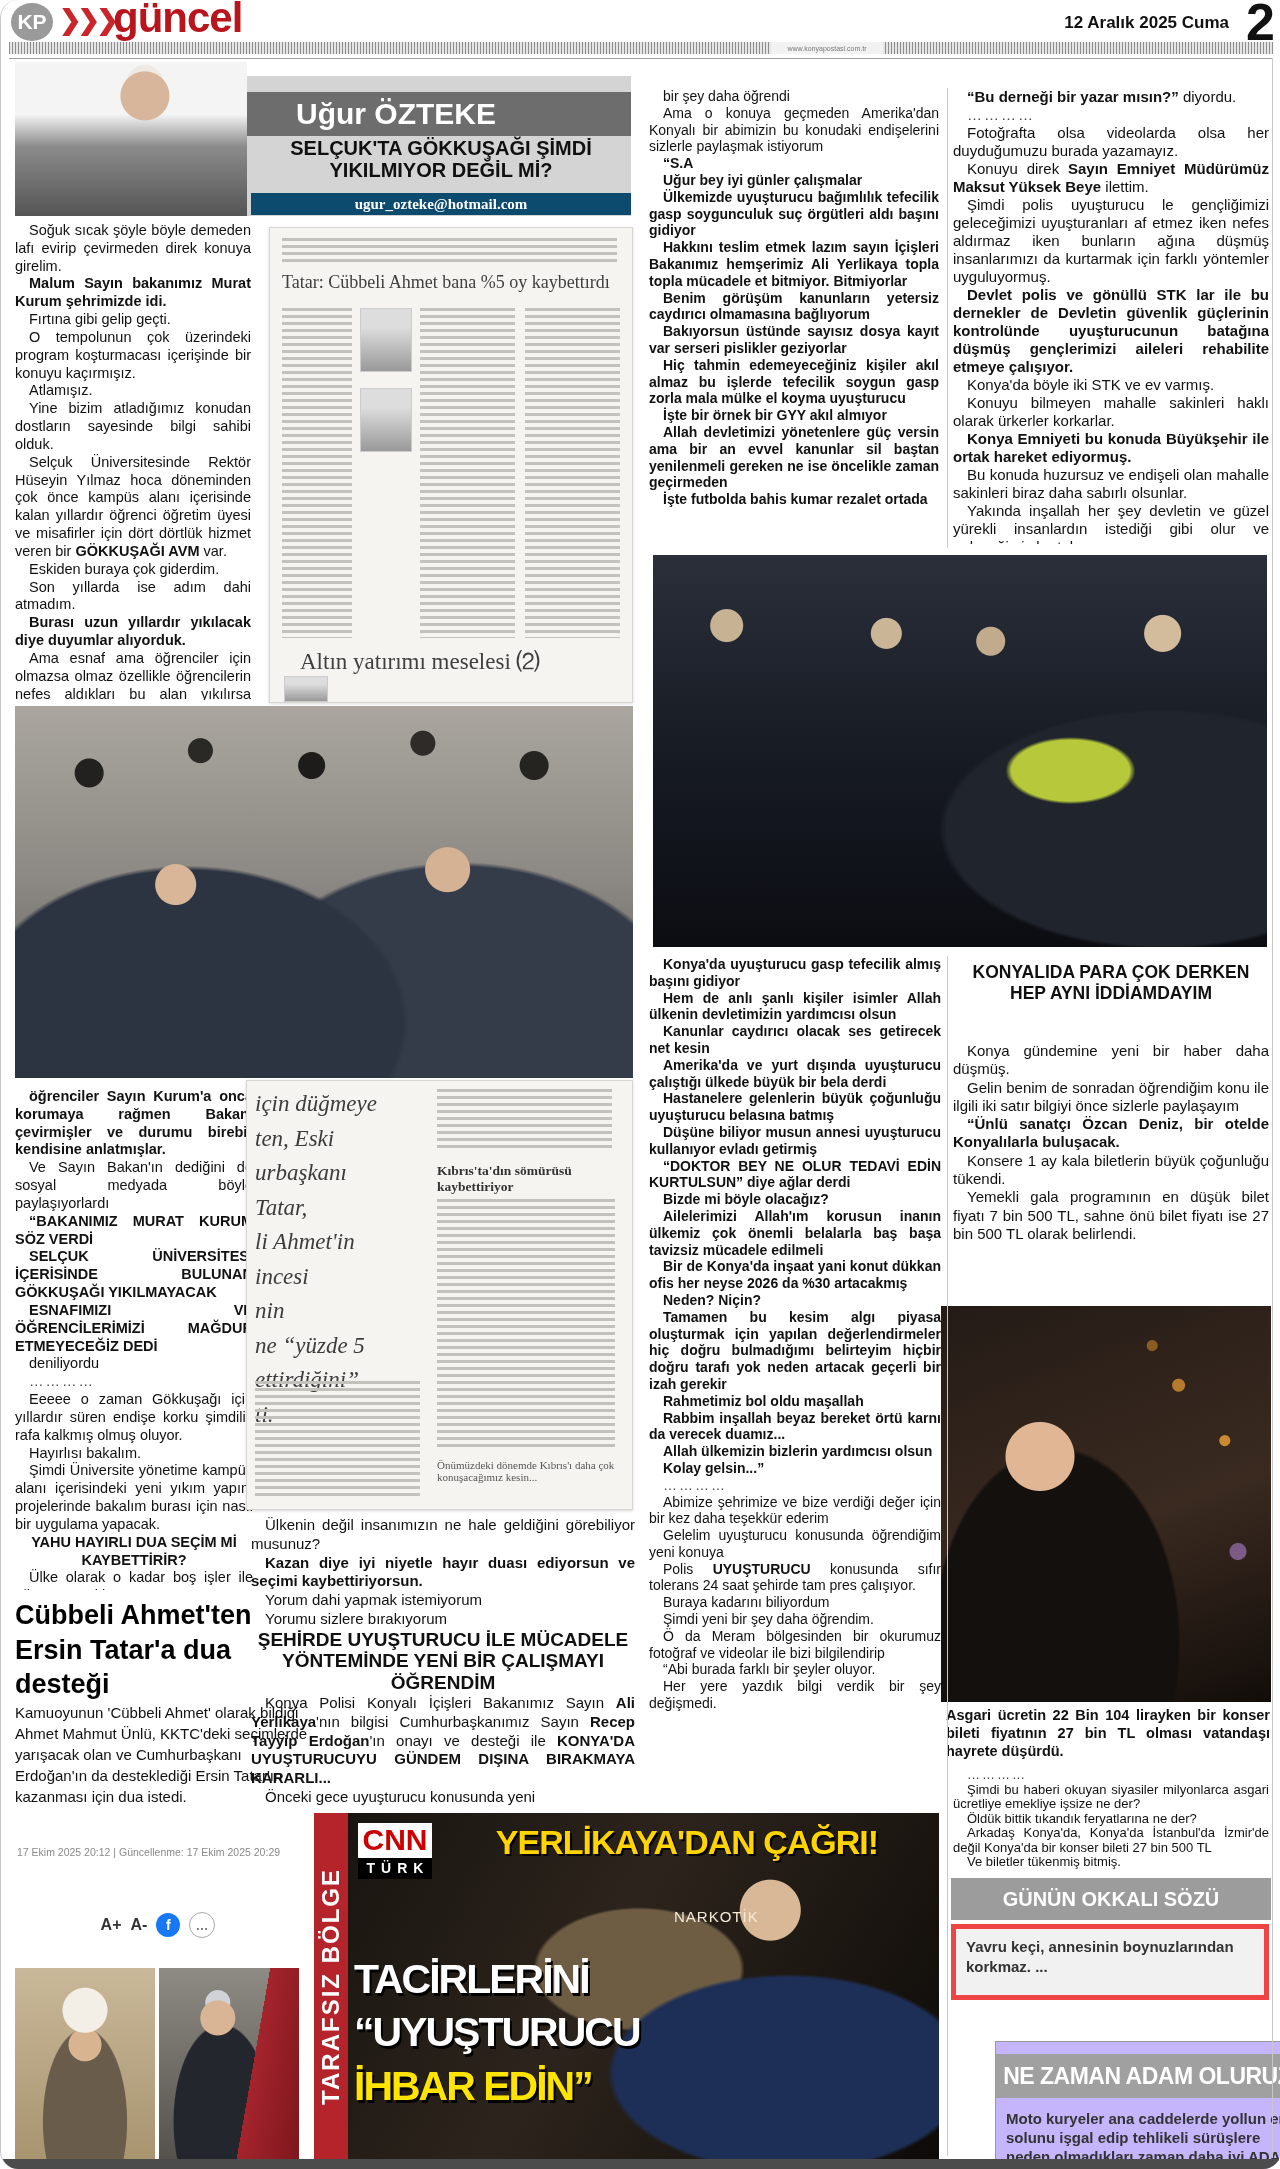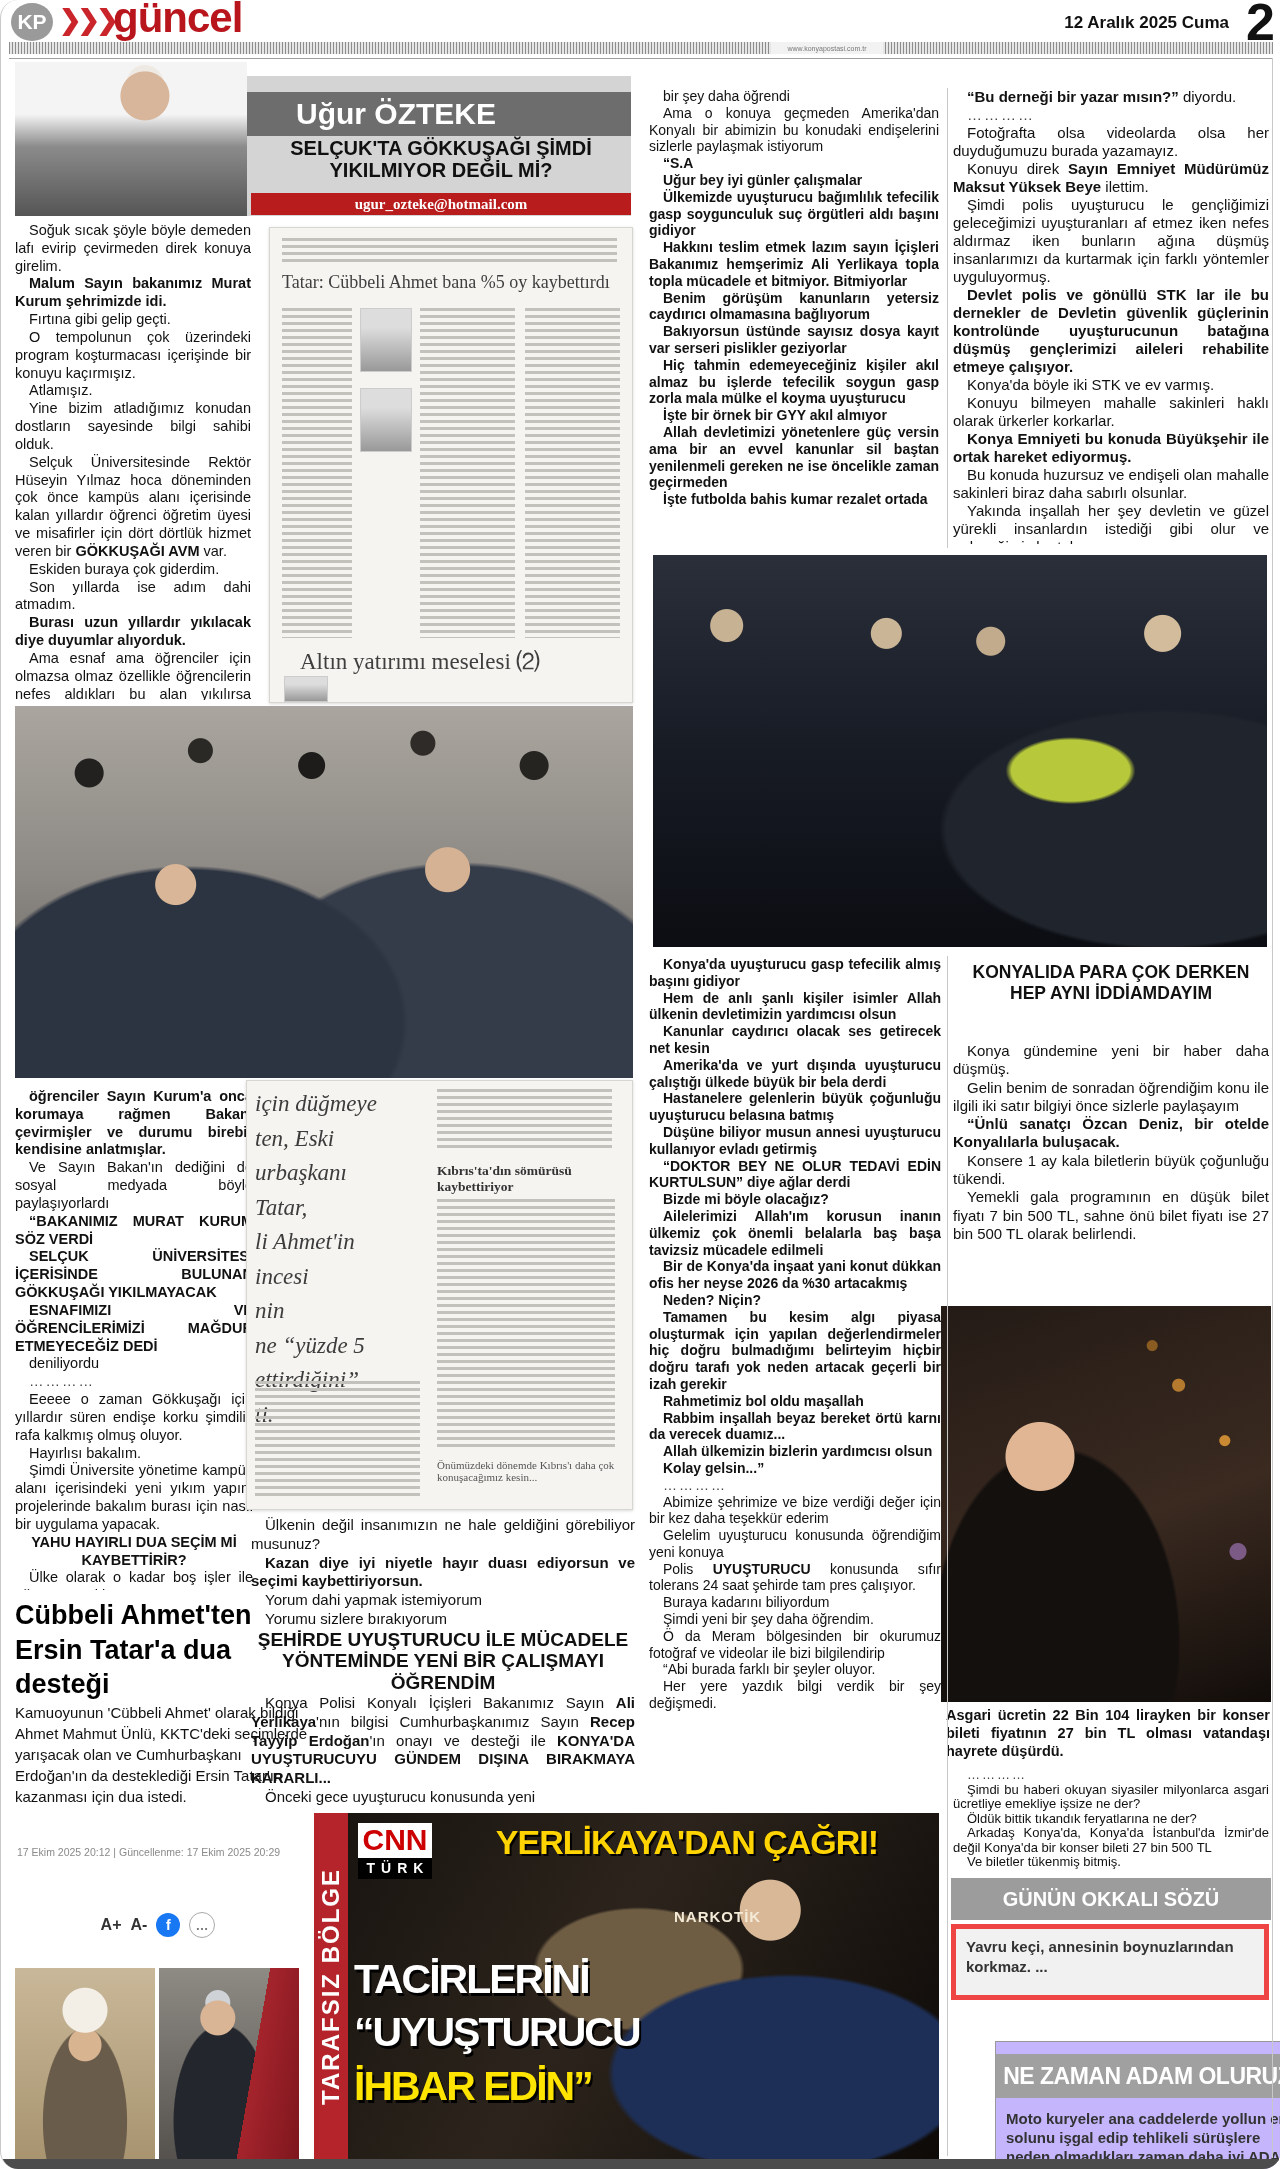--- a/index.html
+++ b/index.html
@@ -21,21 +21,21 @@
   .site-tag{left:770px;top:42px;width:112px;height:12px;background:#f2f2f2;color:#777;
             font-size:7px;display:flex;align-items:center;justify-content:center;overflow:hidden;}
   .hdr-rule{left:8px;top:58px;width:1264px;height:0;border-top:1px solid #9e9e9e;}
 
   
   .col-panel{left:38px;top:76px;width:592px;height:140px;background:#d4d4d4;}
   .col-namebar{left:160px;top:92px;width:470px;height:44px;background:#6d6d6d;color:#fff;
                font-size:30px;font-weight:800;display:flex;align-items:center;justify-content:center;}
   .col-headline{left:250px;top:127px;width:380px;height:64px;display:flex;align-items:center;justify-content:center;
                 text-align:center;font-size:20px;line-height:1.1;font-weight:900;color:#101010;}
-  .col-email{left:250px;top:193px;width:380px;height:22px;background:#b91c1c;color:#fff;
+  .col-email{left:250px;top:193px;width:380px;height:22px;background:#0c4a6e;color:#fff;
              font-family:"Liberation Serif",serif;font-weight:700;font-size:15px;
              display:flex;align-items:center;justify-content:center;}
   .ph-columnist{left:14px;top:62px;width:232px;height:154px;
      background:
        radial-gradient(circle at 56% 22%,#d8b69b 0 24px,rgba(0,0,0,0) 25px),
        radial-gradient(circle at 56% 14%,#efe9e4 0 18px,rgba(0,0,0,0) 19px),
        linear-gradient(180deg,#f4f4f4 0 34%,#8b8b8b 55%,#555 100%);}
 
   
   .col{position:absolute;text-align:justify;overflow:hidden;}
@@ -130,21 +130,21 @@
      linear-gradient(120deg,#17130f 0%,#2c241c 45%,#0d0a08 100%);}
   .cnn-banner{position:absolute;left:0;top:0;width:34px;height:347px;background:#b5242a;
               display:flex;align-items:center;justify-content:center;}
   .cnn-banner span{writing-mode:vertical-rl;transform:rotate(180deg);color:#fff;font-weight:800;
                    font-size:24px;letter-spacing:2px;white-space:nowrap;}
   .cnn-logo{position:absolute;left:44px;top:10px;width:74px;text-align:center;}
   .cnn-logo .c1{background:#fff;color:#c00;font-weight:900;font-size:30px;line-height:1.15;}
   .cnn-logo .c2{background:#000;color:#fff;font-weight:700;font-size:14px;letter-spacing:6px;padding-left:6px;line-height:1.5;}
   .cnn-head{position:absolute;left:130px;top:10px;width:486px;text-align:center;color:#ffd400;
             font-size:34px;font-weight:900;letter-spacing:-1px;text-shadow:2px 2px 0 #000;}
-  .cnn-narkotik{position:absolute;left:360px;top:95px;color:#f3ead7;font-size:15px;font-weight:700;letter-spacing:1px;}
+  .cnn-narkotik{position:absolute;left:360px;top:95px;color:#f3ead7;font-size:15px;font-weight:400;letter-spacing:1px;}
   .cnn-quote{position:absolute;left:40px;top:140px;width:430px;font-weight:900;font-size:41px;
              line-height:1.3;letter-spacing:-2px;color:#fff;text-shadow:2px 3px 0 #000;}
   .cnn-quote .yellow{color:#ffe400;}
 
   
   .gray-bar{background:#9c9c9c;color:#fff;font-weight:800;display:flex;align-items:center;justify-content:center;}
   .okkali-bar{left:950px;top:1878px;width:320px;height:42px;font-size:20px;}
   .okkali-box{left:950px;top:1924px;width:318px;height:76px;background:#f1f1f1;border:5px solid #ef4444;
               font-size:15px;font-weight:700;color:#333;padding:8px 10px;box-sizing:border-box;line-height:1.3;}
   .adam-wrap{left:994px;top:2012px;width:318px;height:146px;background:#c4b5fd;border:1px solid #999;box-sizing:border-box;margin-top:29px;}

